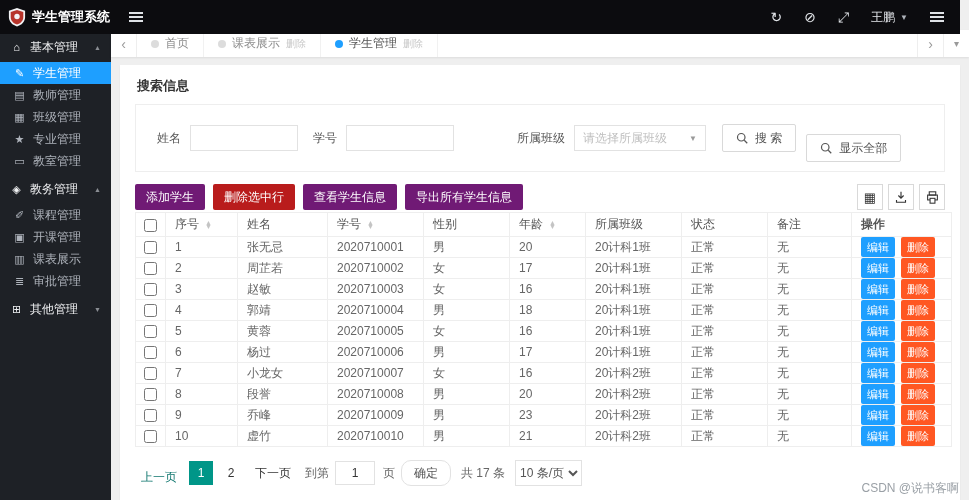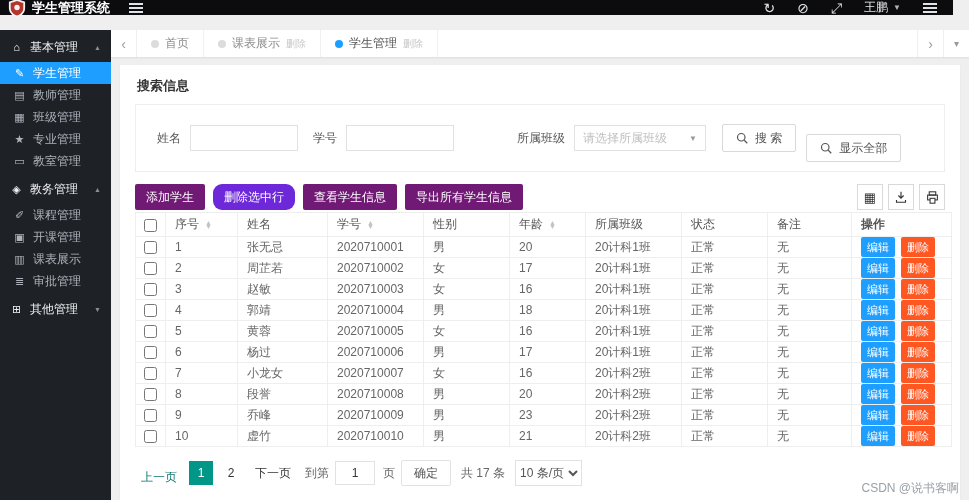--- a/index.html
+++ b/index.html
@@ -1,20 +1,20 @@
 <!DOCTYPE html>
 <html><head>
 <meta charset="utf-8">
 <style>
   html,body{width:969px;height:500px;margin:0;overflow:hidden;background:#efefef;
     font-family:"Liberation Sans","DejaVu Sans",sans-serif;-webkit-font-smoothing:antialiased;}
   *{box-sizing:border-box;}
 
   
-  .topbar{position:absolute;top:0;left:0;right:16px;height:15px;background:#0c0c0f;
+  .topbar{position:absolute;top:0;left:0;right:9px;height:34px;background:#0c0c0f;
     display:flex;align-items:center;color:#fff;z-index:5;justify-content:flex-end;}
   .logo-area{width:111px;display:flex;align-items:center;gap:6px;padding-left:8px;}
   .app-title{font-size:13px;font-weight:bold;color:#fff;white-space:nowrap;}
   .hamburger{margin-left:18px;display:flex;align-items:center;justify-content:center;cursor:pointer;}
   .bars{width:14px;height:2px;background:#dfe2e6;box-shadow:0 -4px 0 #dfe2e6,0 4px 0 #dfe2e6;}
   .topbar-right{margin-left:auto;display:flex;align-items:center;gap:22px;padding-right:16px;}
   .tb-icon{font-size:14px;color:#e3e6ea;cursor:pointer;line-height:1;}
   .tb-user{display:flex;align-items:center;gap:5px;font-size:12px;color:#e3e6ea;cursor:pointer;}
   .tb-caret{font-size:8px;color:#aeb3ba;}
 
@@ -57,21 +57,21 @@
   .sel .sel-caret{font-size:8px;color:#9a9a9a;}
   .gap-big{margin-left:54px;}
   .obtn{height:28px;border:1px solid #d9d9d9;background:#fff;display:inline-flex;align-items:center;
     gap:7px;padding:0 13px;font-size:12px;color:#555;cursor:pointer;border-radius:2px;white-space:nowrap;}
   .obtn.first{margin-left:16px;}
   .obtn + .obtn{margin-left:10px;margin-top:20px;}
 
   .actions{display:flex;align-items:center;gap:8px;margin-top:12px;}
   .btn{height:26px;border:none;border-radius:2px;color:#fff;font-size:12px;padding:0 11px;
     cursor:pointer;white-space:nowrap;}
-  .btn.blue{background:#701a75;} .btn.red{background:#6d28d9;border-radius:9px;}
+  .btn.blue{background:#701a75;} .btn.red{background:#b91c1c;}
   .tools{margin-left:auto;display:flex;gap:5px;}
   .tool{width:26px;height:26px;border:1px solid #d9d9d9;background:#fff;display:inline-flex;
     align-items:center;justify-content:center;color:#333;font-size:13px;cursor:pointer;}
 
   table.grid{width:100%;border-collapse:collapse;margin-top:2px;table-layout:fixed;}
   .grid th,.grid td{border:1px solid #eee;font-size:12px;color:#666;height:21px;padding:0 9px;
     text-align:left;font-weight:normal;overflow:hidden;white-space:nowrap;}
   .grid th{height:24px;color:#555;background:#fff;}
   .grid .cbc{text-align:center;padding:0;}
   input[type=checkbox]{width:13px;height:13px;margin:0;vertical-align:middle;cursor:pointer;}
@@ -83,21 +83,21 @@
 
   .pager{display:flex;align-items:center;margin-top:10px;font-size:12px;color:#666;}
   .pg{min-width:24px;height:24px;display:inline-flex;align-items:center;justify-content:center;
     padding:0 6px;color:#333;cursor:pointer;margin-right:6px;background:#fff;}
   .pg.disabled{color:#0f766e;cursor:default;margin-top:8px;}
   .pg.active{background:#009688;color:#fff;}
   .pgt{margin:0 6px 0 2px;color:#666;}
   .goto-input{width:40px;height:24px;border:1px solid #e2e2e2;text-align:center;font-size:12px;
     outline:none;color:#333;margin-right:6px;}
   .confirm{height:26px;padding:0 12px;border:1px solid #e2e2e2;background:#fff;font-size:12px;
-    color:#555;cursor:pointer;margin-right:8px;border-radius:2px;}
+    color:#555;cursor:pointer;margin-right:8px;border-radius:10px;}
   .psize{height:26px;border:1px solid #e2e2e2;background:#fff;font-size:12px;color:#555;
     outline:none;margin-left:4px;}
 
   .watermark{position:absolute;right:10px;bottom:3px;color:#9aa0a6;font-size:12px;}
 </style>
 </head>
 <body>
 
 <div class="topbar">
   <div class="logo-area">

